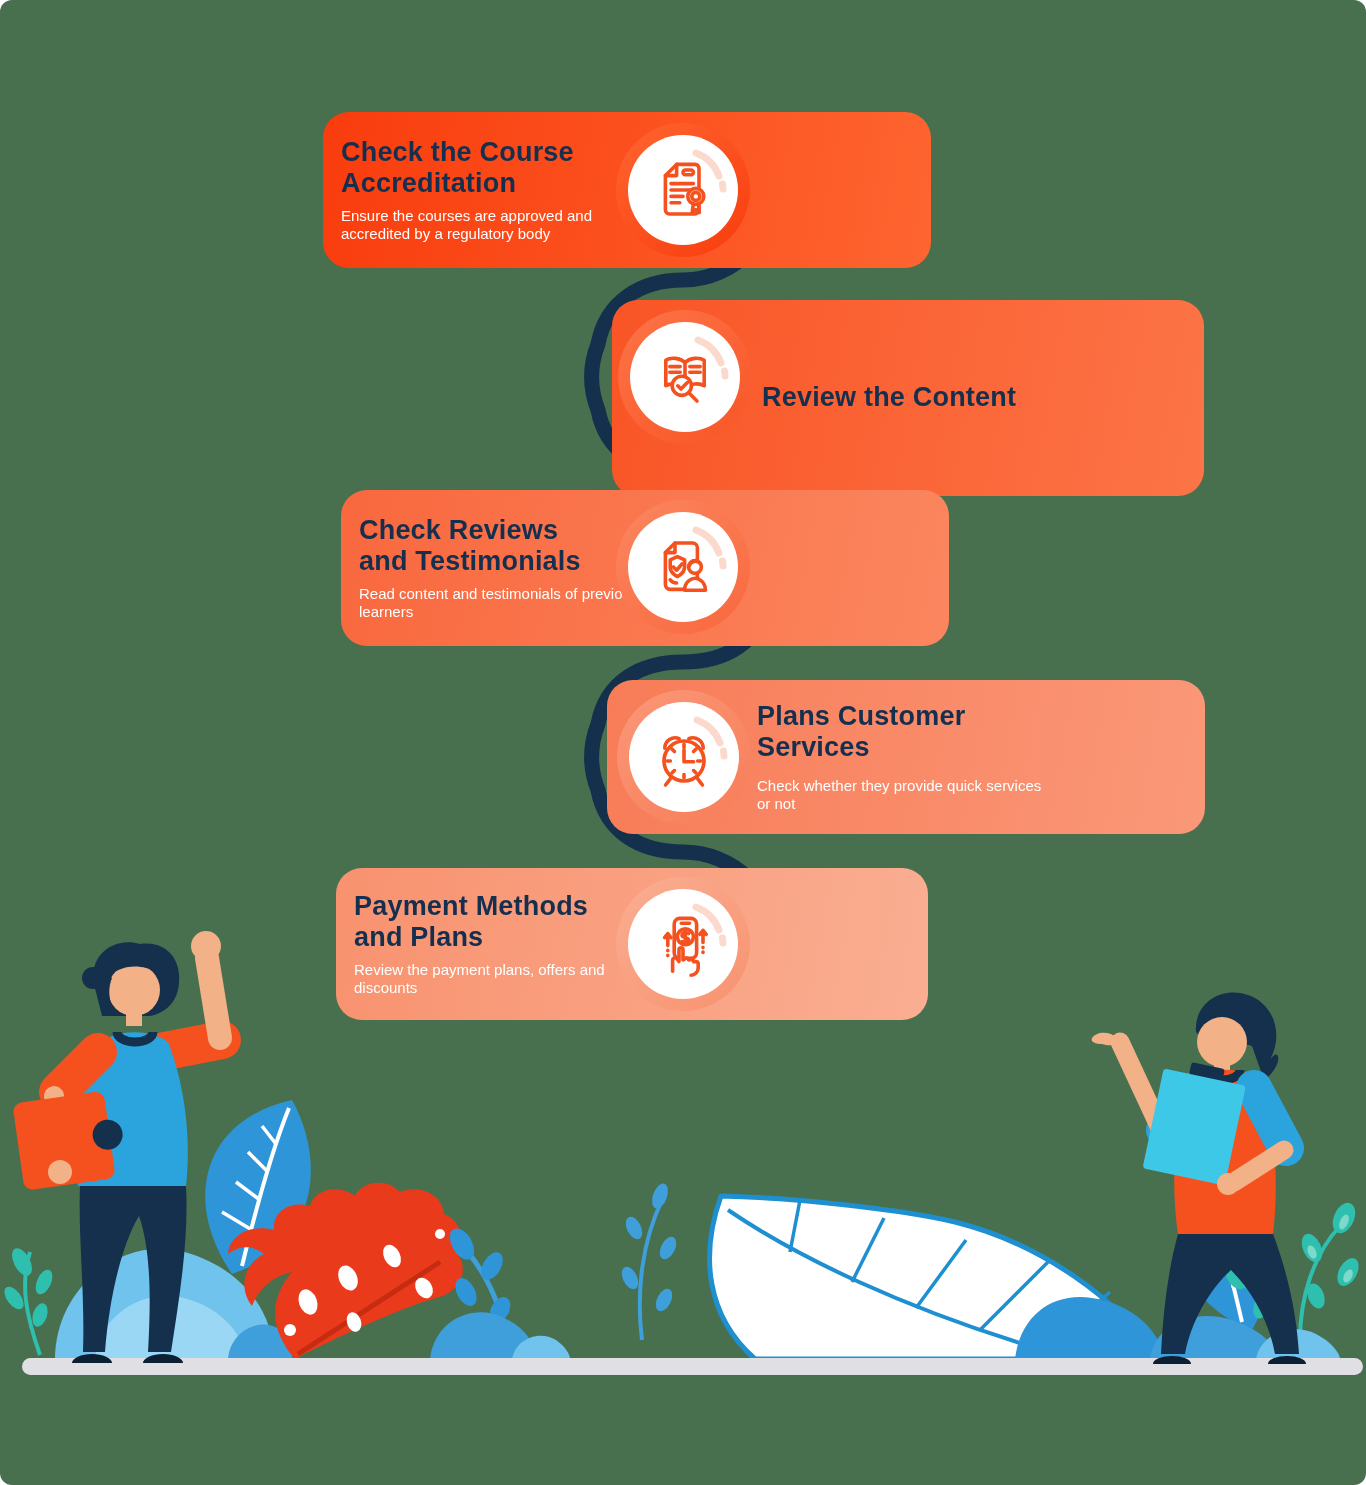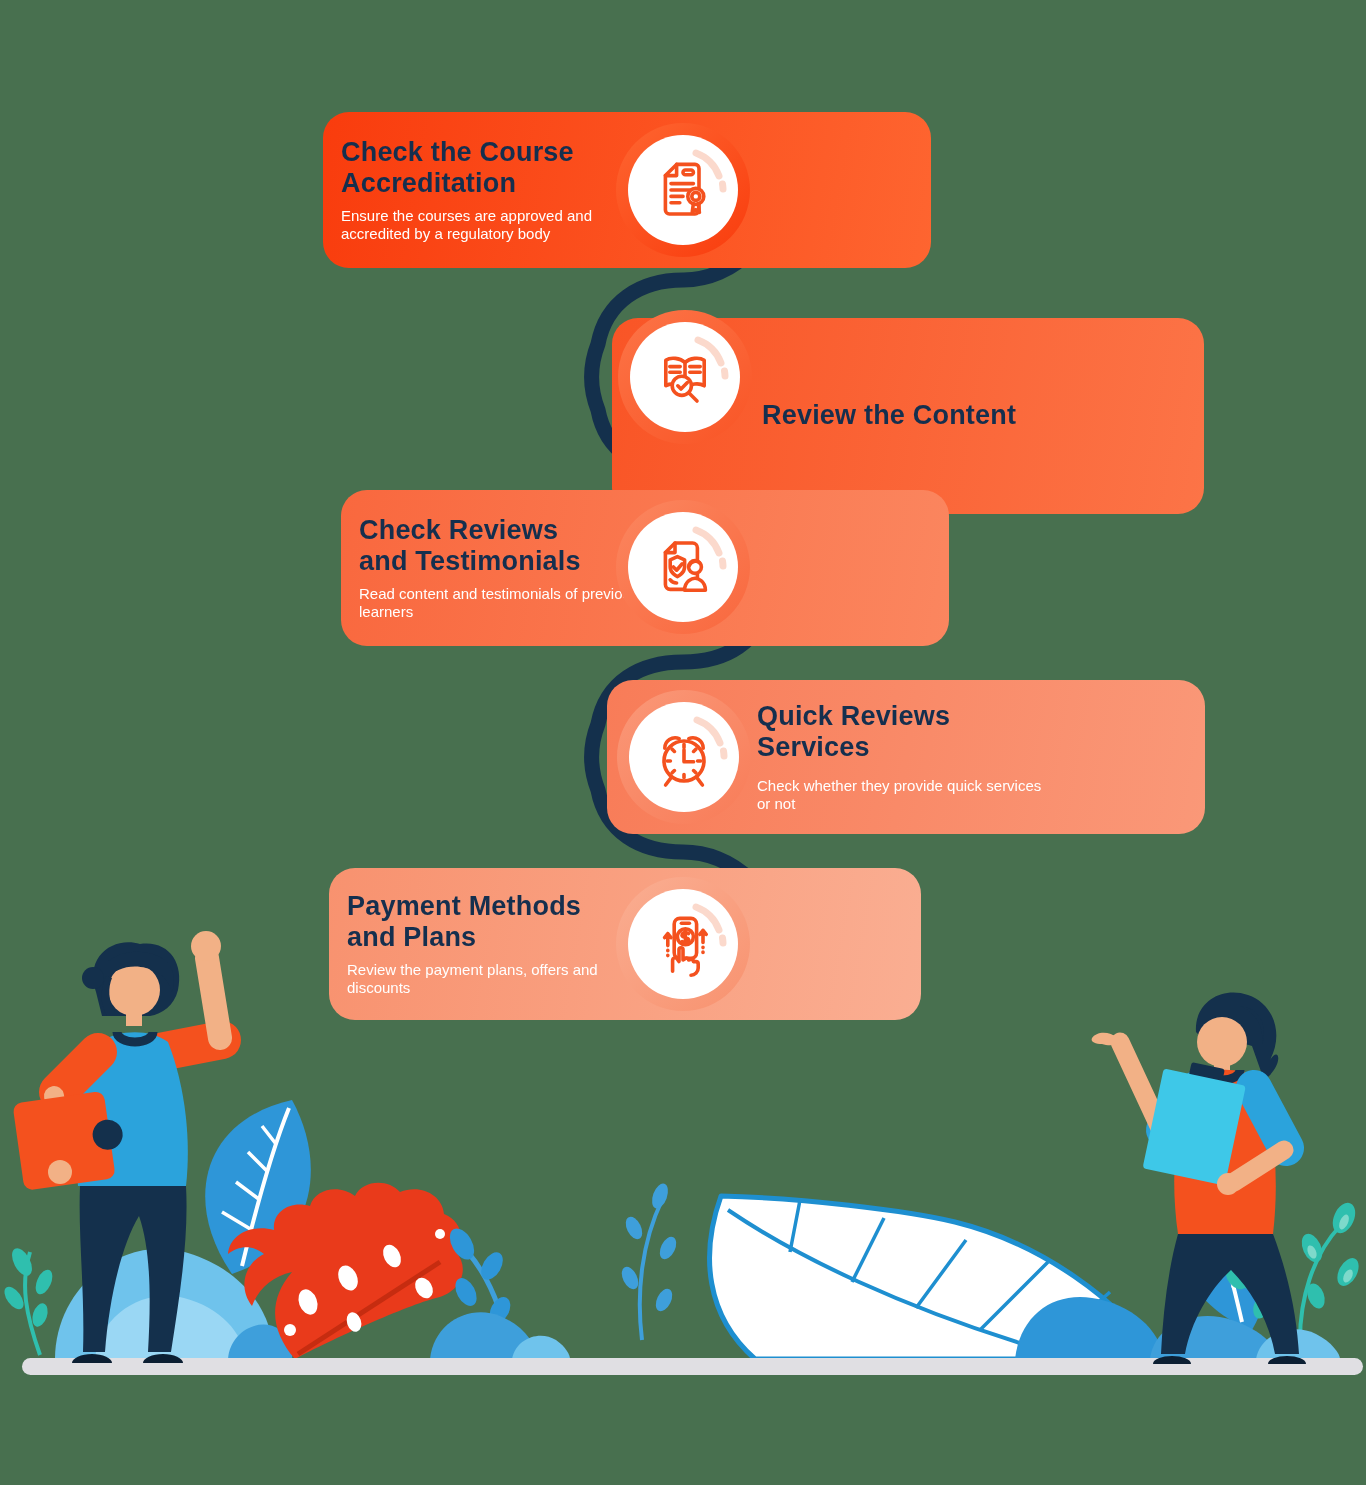--- a/index.html
+++ b/index.html
@@ -1,19 +1,20 @@
 <!DOCTYPE html>
 <html><head>
 <meta charset="utf-8">
 <style>
   html,body{margin:0;padding:0;}
   body{font-family:"Liberation Sans", sans-serif;}
   #stage{
     position:relative;width:1366px;height:1485px;overflow:hidden;
     background:#48704F;
+    border-radius:12px;
     --ic:#F4511E; --title:#152F4E;
   }
   svg{display:block}
   .connector{position:absolute;left:0;top:0;z-index:1;}
   .card{
     position:absolute;z-index:2;border-radius:26px;
     background:linear-gradient(100deg,var(--g1),var(--g2));
     display:flex;flex-direction:column;justify-content:center;
   }
   .card .title{
@@ -67,35 +68,35 @@
              A 91 91 0 0 0 598 790
              C 606 832 640 852 683 852
              A 95 95 0 0 1 778 947" fill="none" stroke="#14304C" stroke-width="15" stroke-linecap="round"></path>
   </svg>
 
   <section class="card left" style="left: 323px; top: 112px; width: 440px; height: 156px; --g1: #F93C0D; --g2: #FE6530;">
     <h2 class="title">Check the Course Accreditation</h2>
     <p class="desc">Ensure the courses are approved and accredited by a regulatory body</p>
   </section>
 
-  <section class="card right" style="left: 612px; top: 300px; width: 428px; height: 196px; margin-top: 18px; --g1: #F95526; --g2: #FC7447;">
+  <section class="card right" style="left: 612px; top: 300px; width: 428px; height: 196px; --g1: #F95526; --g2: #FC7447;">
     <h2 class="title">Review the Content</h2>
   </section>
 
   <section class="card left" style="left: 341px; top: 490px; width: 440px; height: 156px; --g1: #F9683E; --g2: #FB865F;">
     <h2 class="title">Check Reviews and Testimonials</h2>
     <p class="desc">Read content and testimonials of previous learners</p>
   </section>
 
   <section class="card right" style="left: 607px; top: 680px; width: 434px; height: 154px; --g1: #F87C58; --g2: #FA9878;">
-    <h2 class="title">Quick Reviews Services</h2>
+    <h2 class="title">Plans Customer Services</h2>
     <p class="desc">Check whether they provide quick services or not</p>
   </section>
 
-  <section class="card left" style="left: 329px; top: 868px; width: 424px; height: 152px; --g1: #F8926F; --g2: #FAAE92;">
+  <section class="card left" style="left: 336px; top: 868px; width: 424px; height: 152px; --g1: #F8926F; --g2: #FAAE92;">
     <h2 class="title">Payment Methods and Plans</h2>
     <p class="desc">Review the payment plans, offers and discounts</p>
   </section>
 
   <div class="badge" style="left: 616px; top: 123px; --g1: #F93C0D; --g2: #FE6530;">
     <div class="disc">
       <svg class="shine" width="110" height="110" viewBox="0 0 110 110">
         <path d="M68 18 A39 39 0 0 1 91 41" fill="none" stroke="#FBD9CC" stroke-width="7" stroke-linecap="round"></path>
         <path d="M94.5 49 a39 39 0 0 1 .5 5" fill="none" stroke="#FBD9CC" stroke-width="7" stroke-linecap="round"></path>
       </svg>

